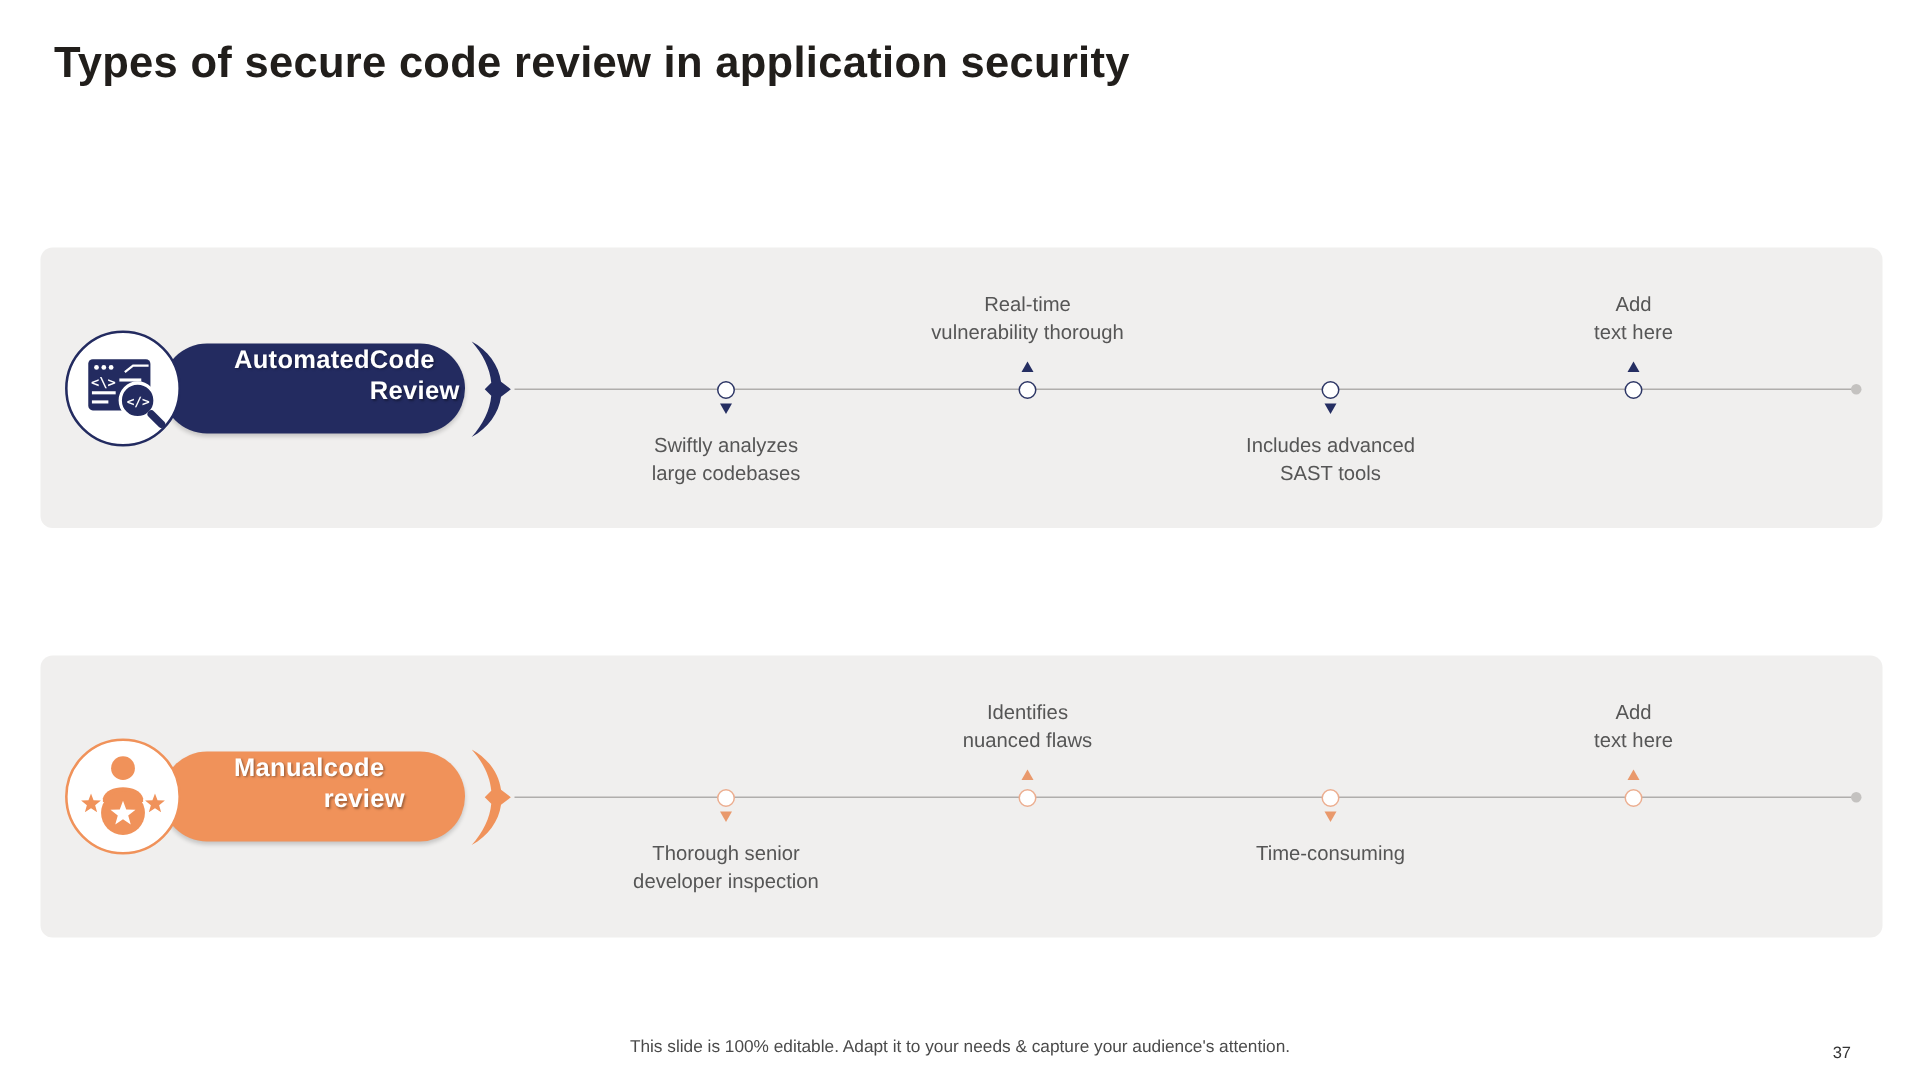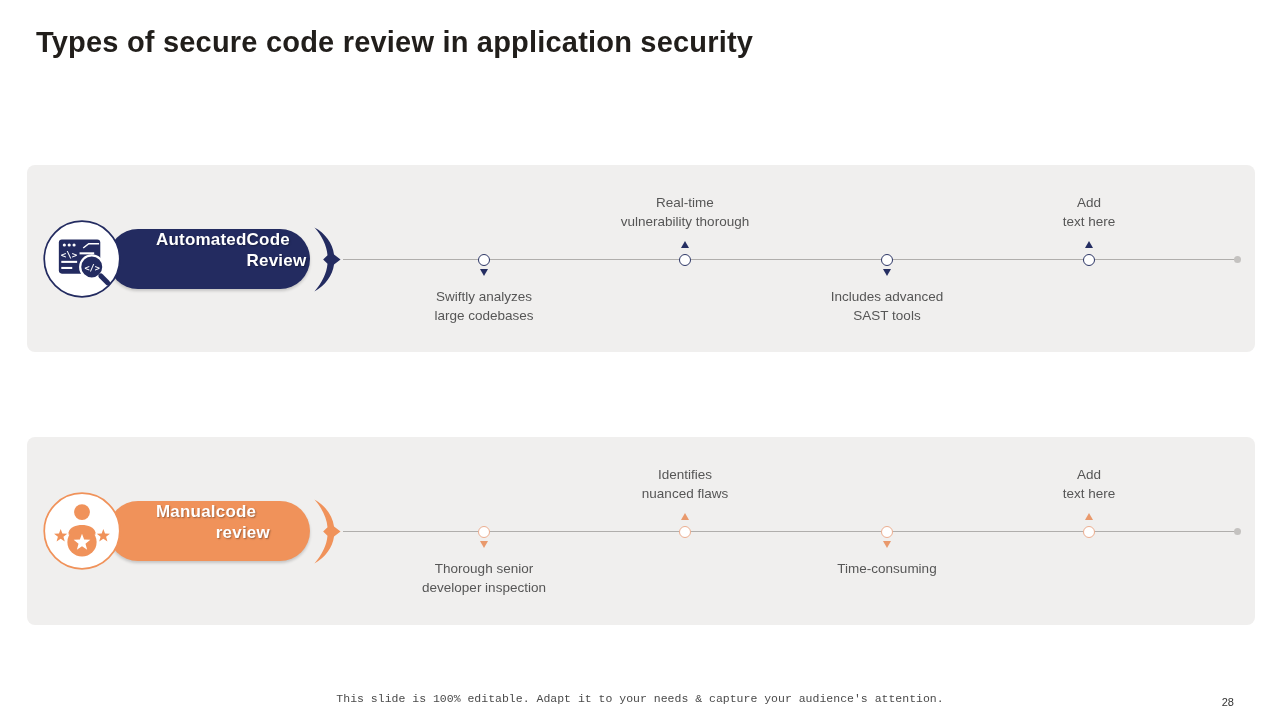--- a/index.html
+++ b/index.html
@@ -45,21 +45,21 @@
   .tri-up   { top:76px; border-bottom:7px solid var(--tri); }
   .tri-down { top:104px; border-top:7px solid var(--tri); }
 
   .ms-label { position:absolute; left:0; transform:translateX(-50%); width:240px;
               text-align:center; font-size:13.5px; line-height:19px; color:#565656; }
   .ms-label.above { top:28px; }
   .ms-label.below { top:122px; }
   .ms-label span { display:block; }
 
   .footer-note { position:absolute; left:0; right:0; top:692px; text-align:center;
-                 font-size:11.5px; color:#4a4a4a;font-family:Liberation Mono, monospace; }
+                 font-size:11.5px; color:#4a4a4a; }
   .page-number { position:absolute; right:46px; top:696px; font-size:11px; color:#333333; }
 </style>
 </head>
 <body>
 
 <div class="slide">
 
   <h1 class="title">Types of secure code review in application security</h1>
 
   <section class="panel" id="panel-automated">
@@ -181,15 +181,15 @@
       <div class="dot"></div>
       <div class="tri tri-up"></div>
       <div class="ms-label above">
         <span>Add</span>
         <span>text here</span>
       </div>
     </div>
   </section>
 
   <p class="footer-note">This slide is 100% editable. Adapt it to your needs &amp; capture your audience's attention.</p>
-  <p class="page-number">28</p>
+  <p class="page-number">37</p>
 
 </div>
 
 </body></html>

